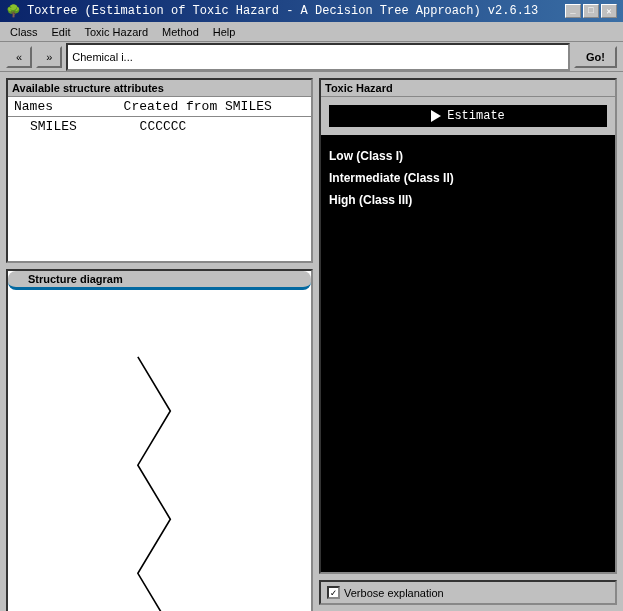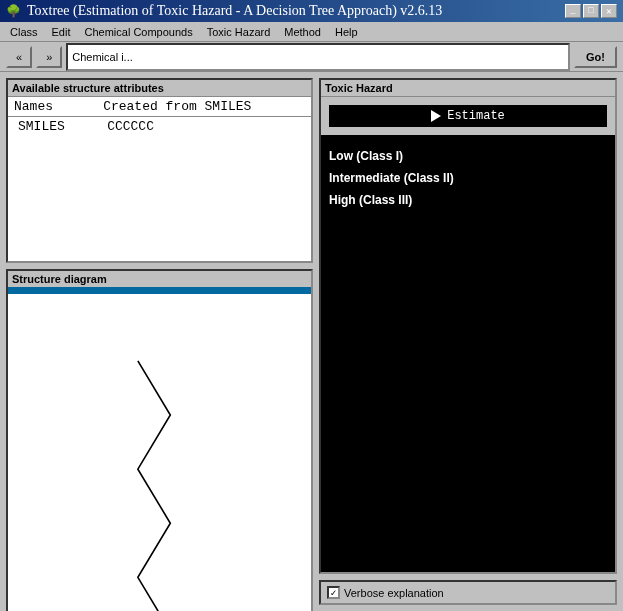--- a/index.html
+++ b/index.html
@@ -16,21 +16,21 @@
     .title-bar {
       background: linear-gradient(to right, #0a246a, #3a6ea5);
       color: white;
       padding: 3px 6px;
       display: flex;
       align-items: center;
       justify-content: space-between;
       height: 22px;
       font-size: 11px;
     }
-    .title-bar-text { font-size: 14px; font-family: Liberation Serif, serif; }
+    .title-bar-text { font-size: 12px; }
     .title-bar-buttons { display: flex; gap: 2px; }
     .title-bar-btn {
       width: 16px; height: 14px;
       background: #c0c0c0;
       border: 1px solid #888;
       border-top-color: #fff;
       border-left-color: #fff;
       font-size: 9px;
       display: flex; align-items: center; justify-content: center;
       cursor: pointer;
@@ -132,39 +132,40 @@
       font-size: 13px;
     }
     .attributes-table th {
       text-align: left;
       padding: 2px 6px;
       border-bottom: 1px solid #888;
       font-weight: normal;
       background: white;
     }
     .attributes-table td {
-      padding: 2px 10px;
+      padding: 2px 22px;
       vertical-align: top;
     }
 
     
     .structure-section {
       border: 2px inset #888;
       background: white;
       flex: 1;
       display: flex;
       flex-direction: column;
     }
     .structure-header {
       background: #c0c0c0;
-      border-bottom: 7px solid #0369a1;
-      padding: 2px 4px;
-      font-size: 11px;
-      font-family: Arial, sans-serif;
-      font-weight: bold;
+      border-bottom: 3px solid #0369a1;
+      padding: 2px 20px;
+      font-size: 11px;
+      font-family: Arial, sans-serif;
+      font-weight: bold;
+      border-radius: 8px;
     }
     .structure-canvas {
       flex: 1;
       position: relative;
       background: white;
       overflow: hidden;
     }
     .structure-canvas svg {
       width: 100%;
       height: 100%;
@@ -264,21 +265,20 @@
   <div class="title-bar-buttons">
     <div class="title-bar-btn">_</div>
     <div class="title-bar-btn">□</div>
     <div class="title-bar-btn close">✕</div>
   </div>
 </div>
 
 <div class="menu-bar">
   <span class="menu-item">Class</span>
   <span class="menu-item">Edit</span>
-  <span class="menu-item">Chemical Compounds</span>
   <span class="menu-item">Toxic Hazard</span>
   <span class="menu-item">Method</span>
   <span class="menu-item">Help</span>
 </div>
 
 <div class="toolbar">
   <button class="nav-btn">«</button>
   <button class="nav-btn">»</button>
   <input class="compound-input" type="text" value="Chemical i..." style="">
   <button class="go-btn">Go!</button>

